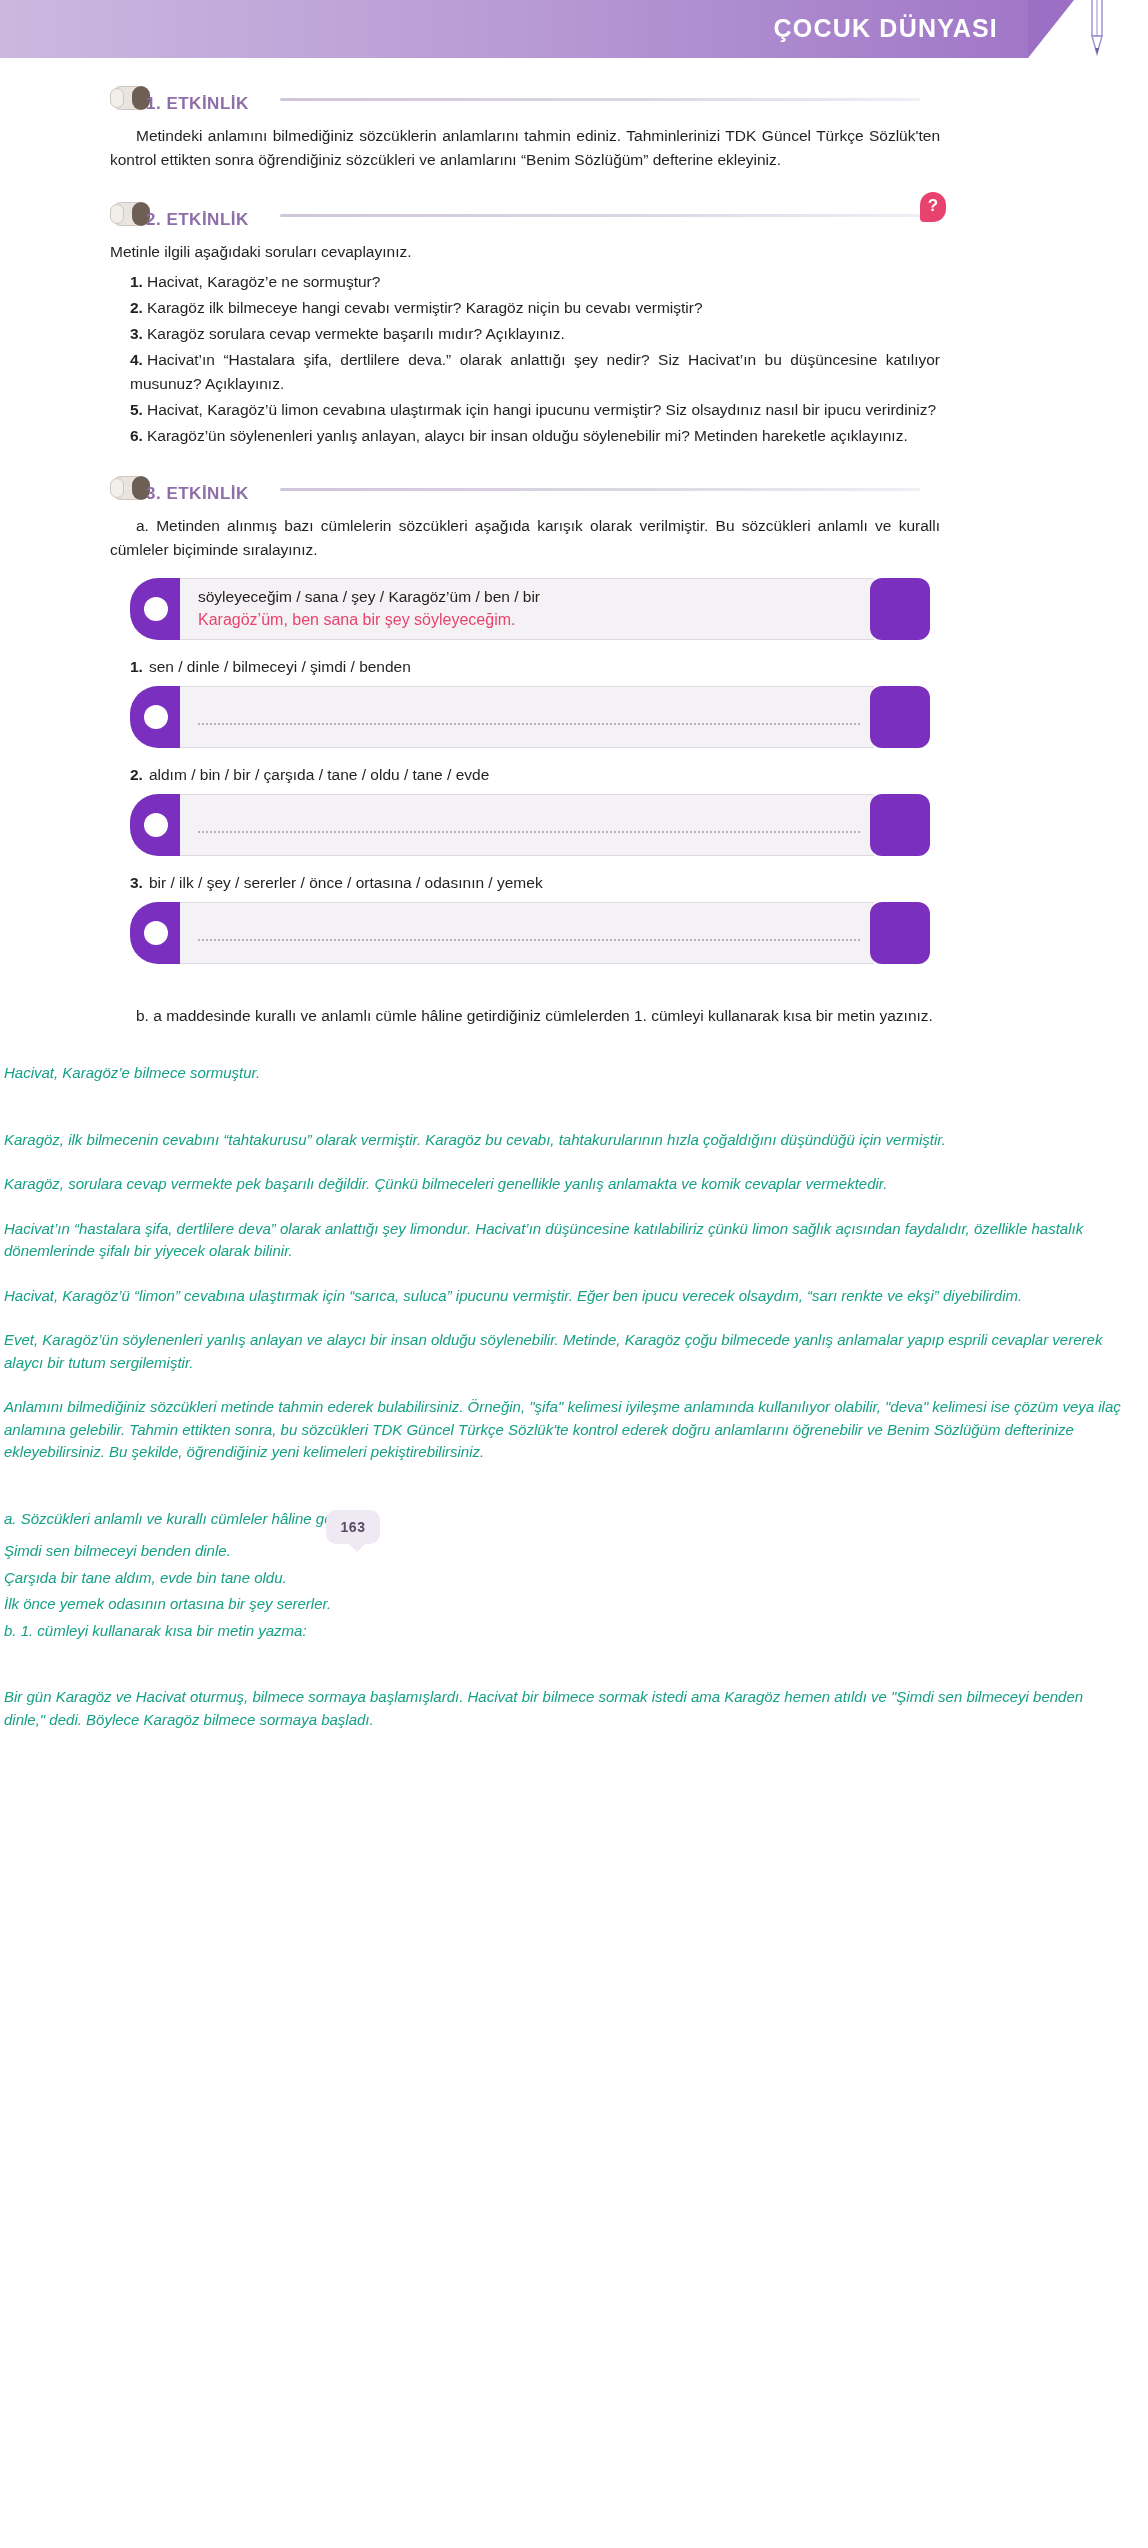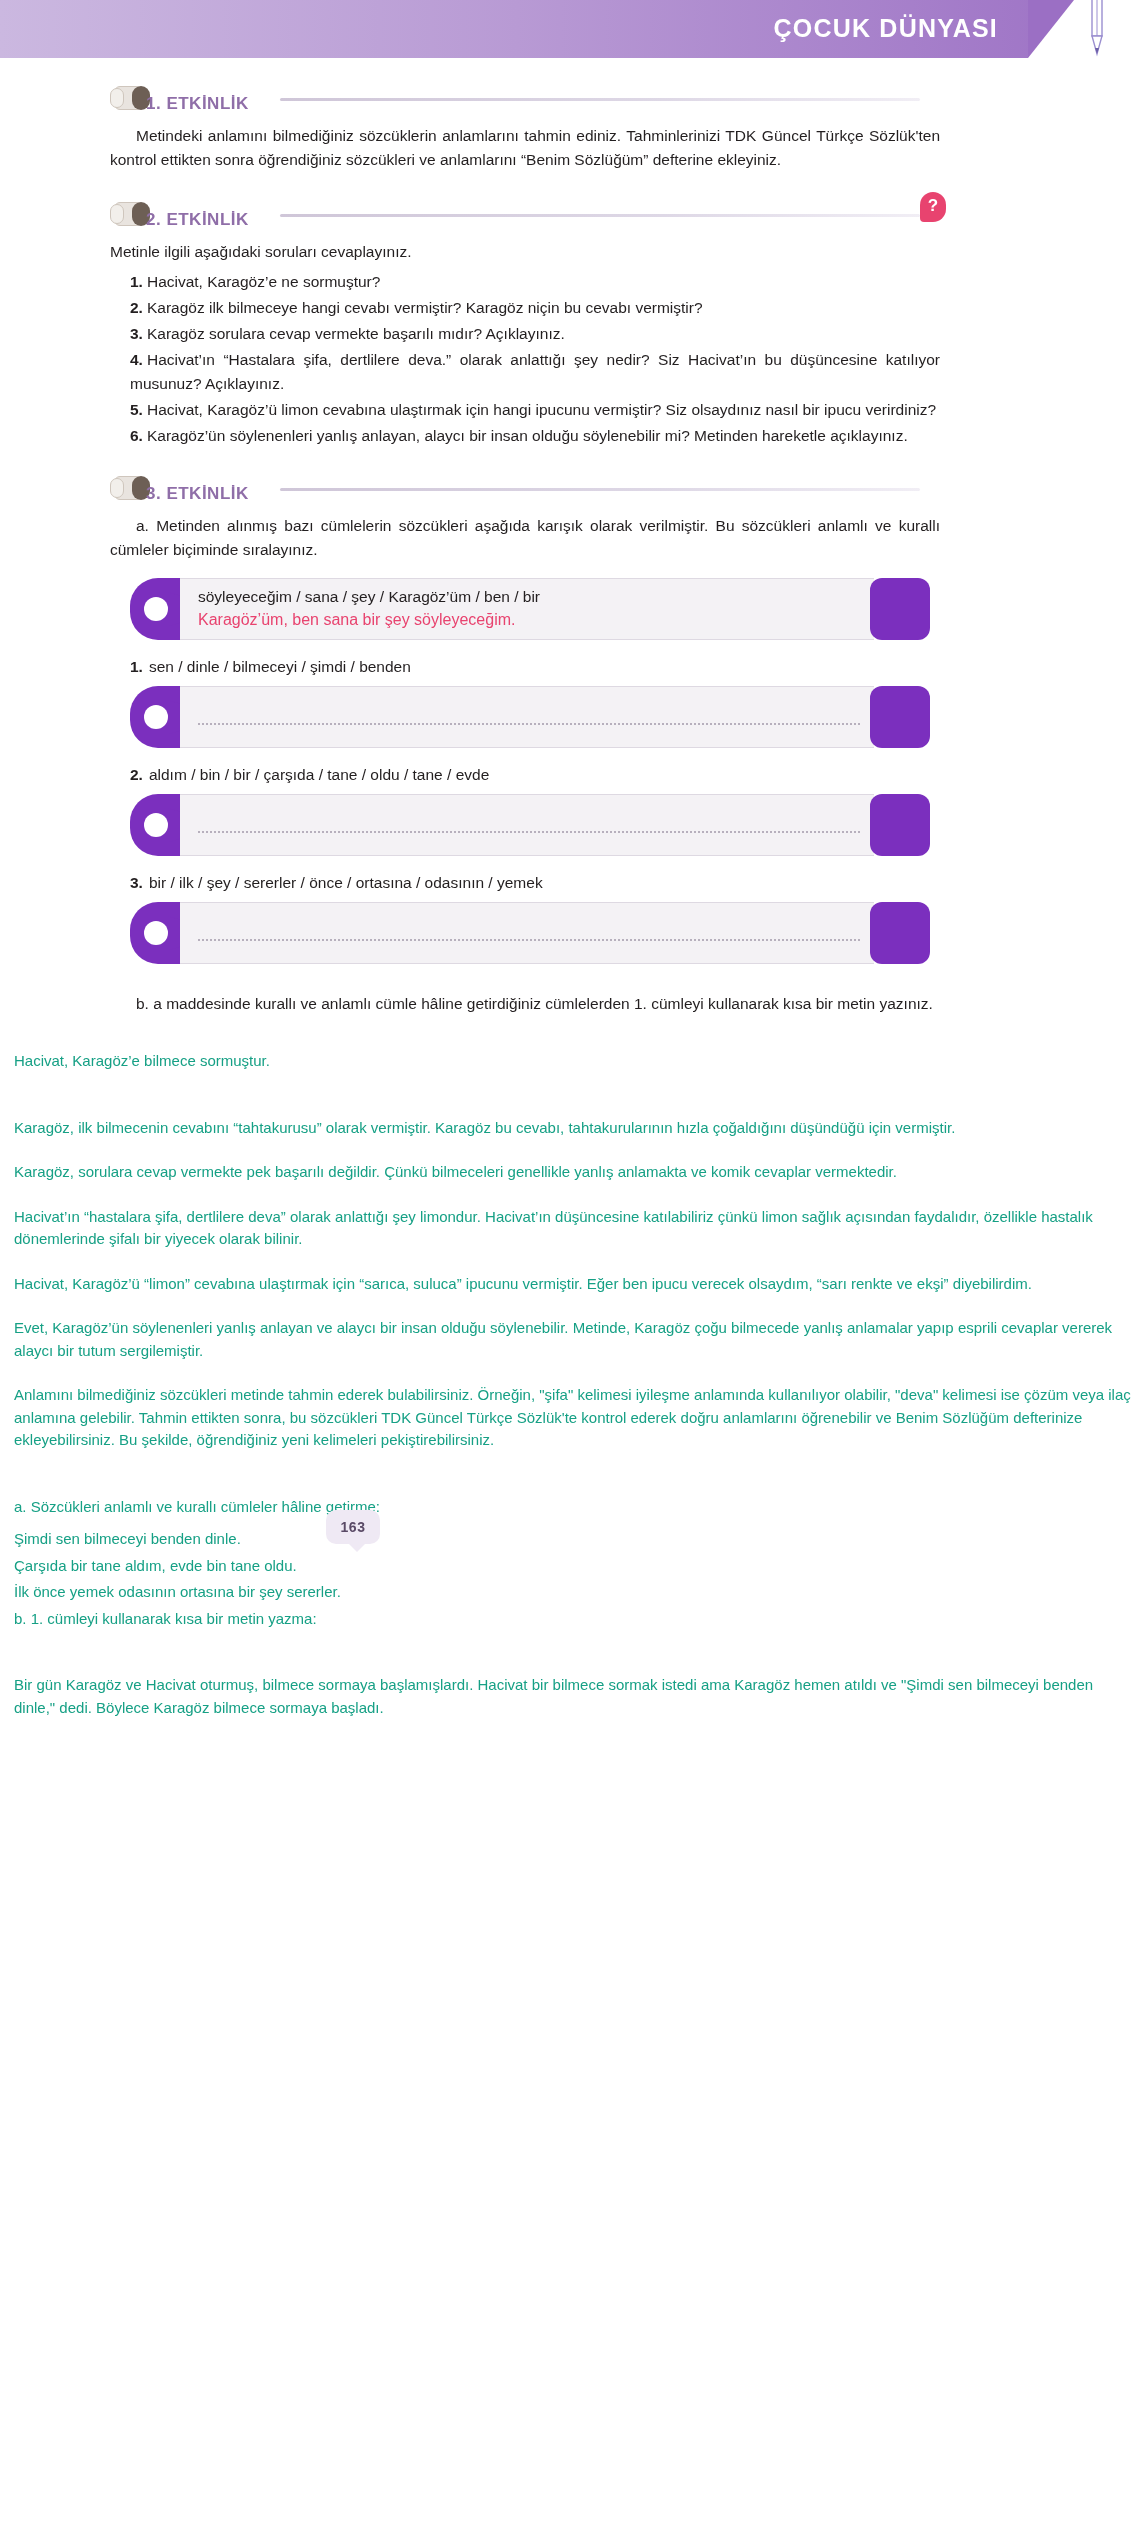--- a/index.html
+++ b/index.html
@@ -244,21 +244,22 @@
     left: 22px; bottom: -8px;
     width: 0; height: 0;
     border-left: 9px solid transparent;
     border-right: 9px solid transparent;
     border-top: 9px solid #efe9f4;
   }
 
   
   .answers {
     margin: 34px 0 0 0;
-    padding: 0 14px 40px 14px;
+    padding: 0 14px 40px 4px;
+    font-style: italic;
   }
   .answer-p {
     color: #16a085;
     font-size: 15px;
     line-height: 1.5;
     margin: 0 0 22px 0;
     max-width: 1120px;
   }
   .answer-p.tight { margin-bottom: 4px; }
   .answer-p.gap-lg { margin-bottom: 44px; }
@@ -362,21 +363,21 @@
       <b>3.</b><span>bir / ilk / şey / sererler / önce / ortasına / odasının / yemek</span>
     </div>
     <div class="strip-wrap" style="margin-top:10px;">
       <div class="strip-tail"></div>
       <div class="strip-body">
         <div class="dotline"></div>
       </div>
       <div class="strip-end"></div>
     </div>
 
-    <div class="para indent" style="margin-top:28px;">b. a maddesinde kurallı ve anlamlı cümle hâline getirdiğiniz cümlelerden 1. cümleyi kullanarak kısa bir metin yazınız.</div>
+    <div class="para indent" style="margin-top:40px;">b. a maddesinde kurallı ve anlamlı cümle hâline getirdiğiniz cümlelerden 1. cümleyi kullanarak kısa bir metin yazınız.</div>
 
     <div class="answers">
       <div class="answer-p gap-lg">Hacivat, Karagöz’e bilmece sormuştur.</div>
       <div class="answer-p">Karagöz, ilk bilmecenin cevabını “tahtakurusu” olarak vermiştir. Karagöz bu cevabı, tahtakurularının hızla çoğaldığını düşündüğü için vermiştir.</div>
       <div class="answer-p">Karagöz, sorulara cevap vermekte pek başarılı değildir. Çünkü bilmeceleri genellikle yanlış anlamakta ve komik cevaplar vermektedir.</div>
       <div class="answer-p">Hacivat’ın “hastalara şifa, dertlilere deva” olarak anlattığı şey limondur. Hacivat’ın düşüncesine katılabiliriz çünkü limon sağlık açısından faydalıdır, özellikle hastalık dönemlerinde şifalı bir yiyecek olarak bilinir.</div>
       <div class="answer-p">Hacivat, Karagöz’ü “limon” cevabına ulaştırmak için “sarıca, suluca” ipucunu vermiştir. Eğer ben ipucu verecek olsaydım, “sarı renkte ve ekşi” diyebilirdim.</div>
       <div class="answer-p">Evet, Karagöz’ün söylenenleri yanlış anlayan ve alaycı bir insan olduğu söylenebilir. Metinde, Karagöz çoğu bilmecede yanlış anlamalar yapıp esprili cevaplar vererek alaycı bir tutum sergilemiştir.</div>
       <div class="answer-p gap-lg">Anlamını bilmediğiniz sözcükleri metinde tahmin ederek bulabilirsiniz. Örneğin, "şifa" kelimesi iyileşme anlamında kullanılıyor olabilir, "deva" kelimesi ise çözüm veya ilaç anlamına gelebilir. Tahmin ettikten sonra, bu sözcükleri TDK Güncel Türkçe Sözlük'te kontrol ederek doğru anlamlarını öğrenebilir ve Benim Sözlüğüm defterinize ekleyebilirsiniz. Bu şekilde, öğrendiğiniz yeni kelimeleri pekiştirebilirsiniz.</div>
 

